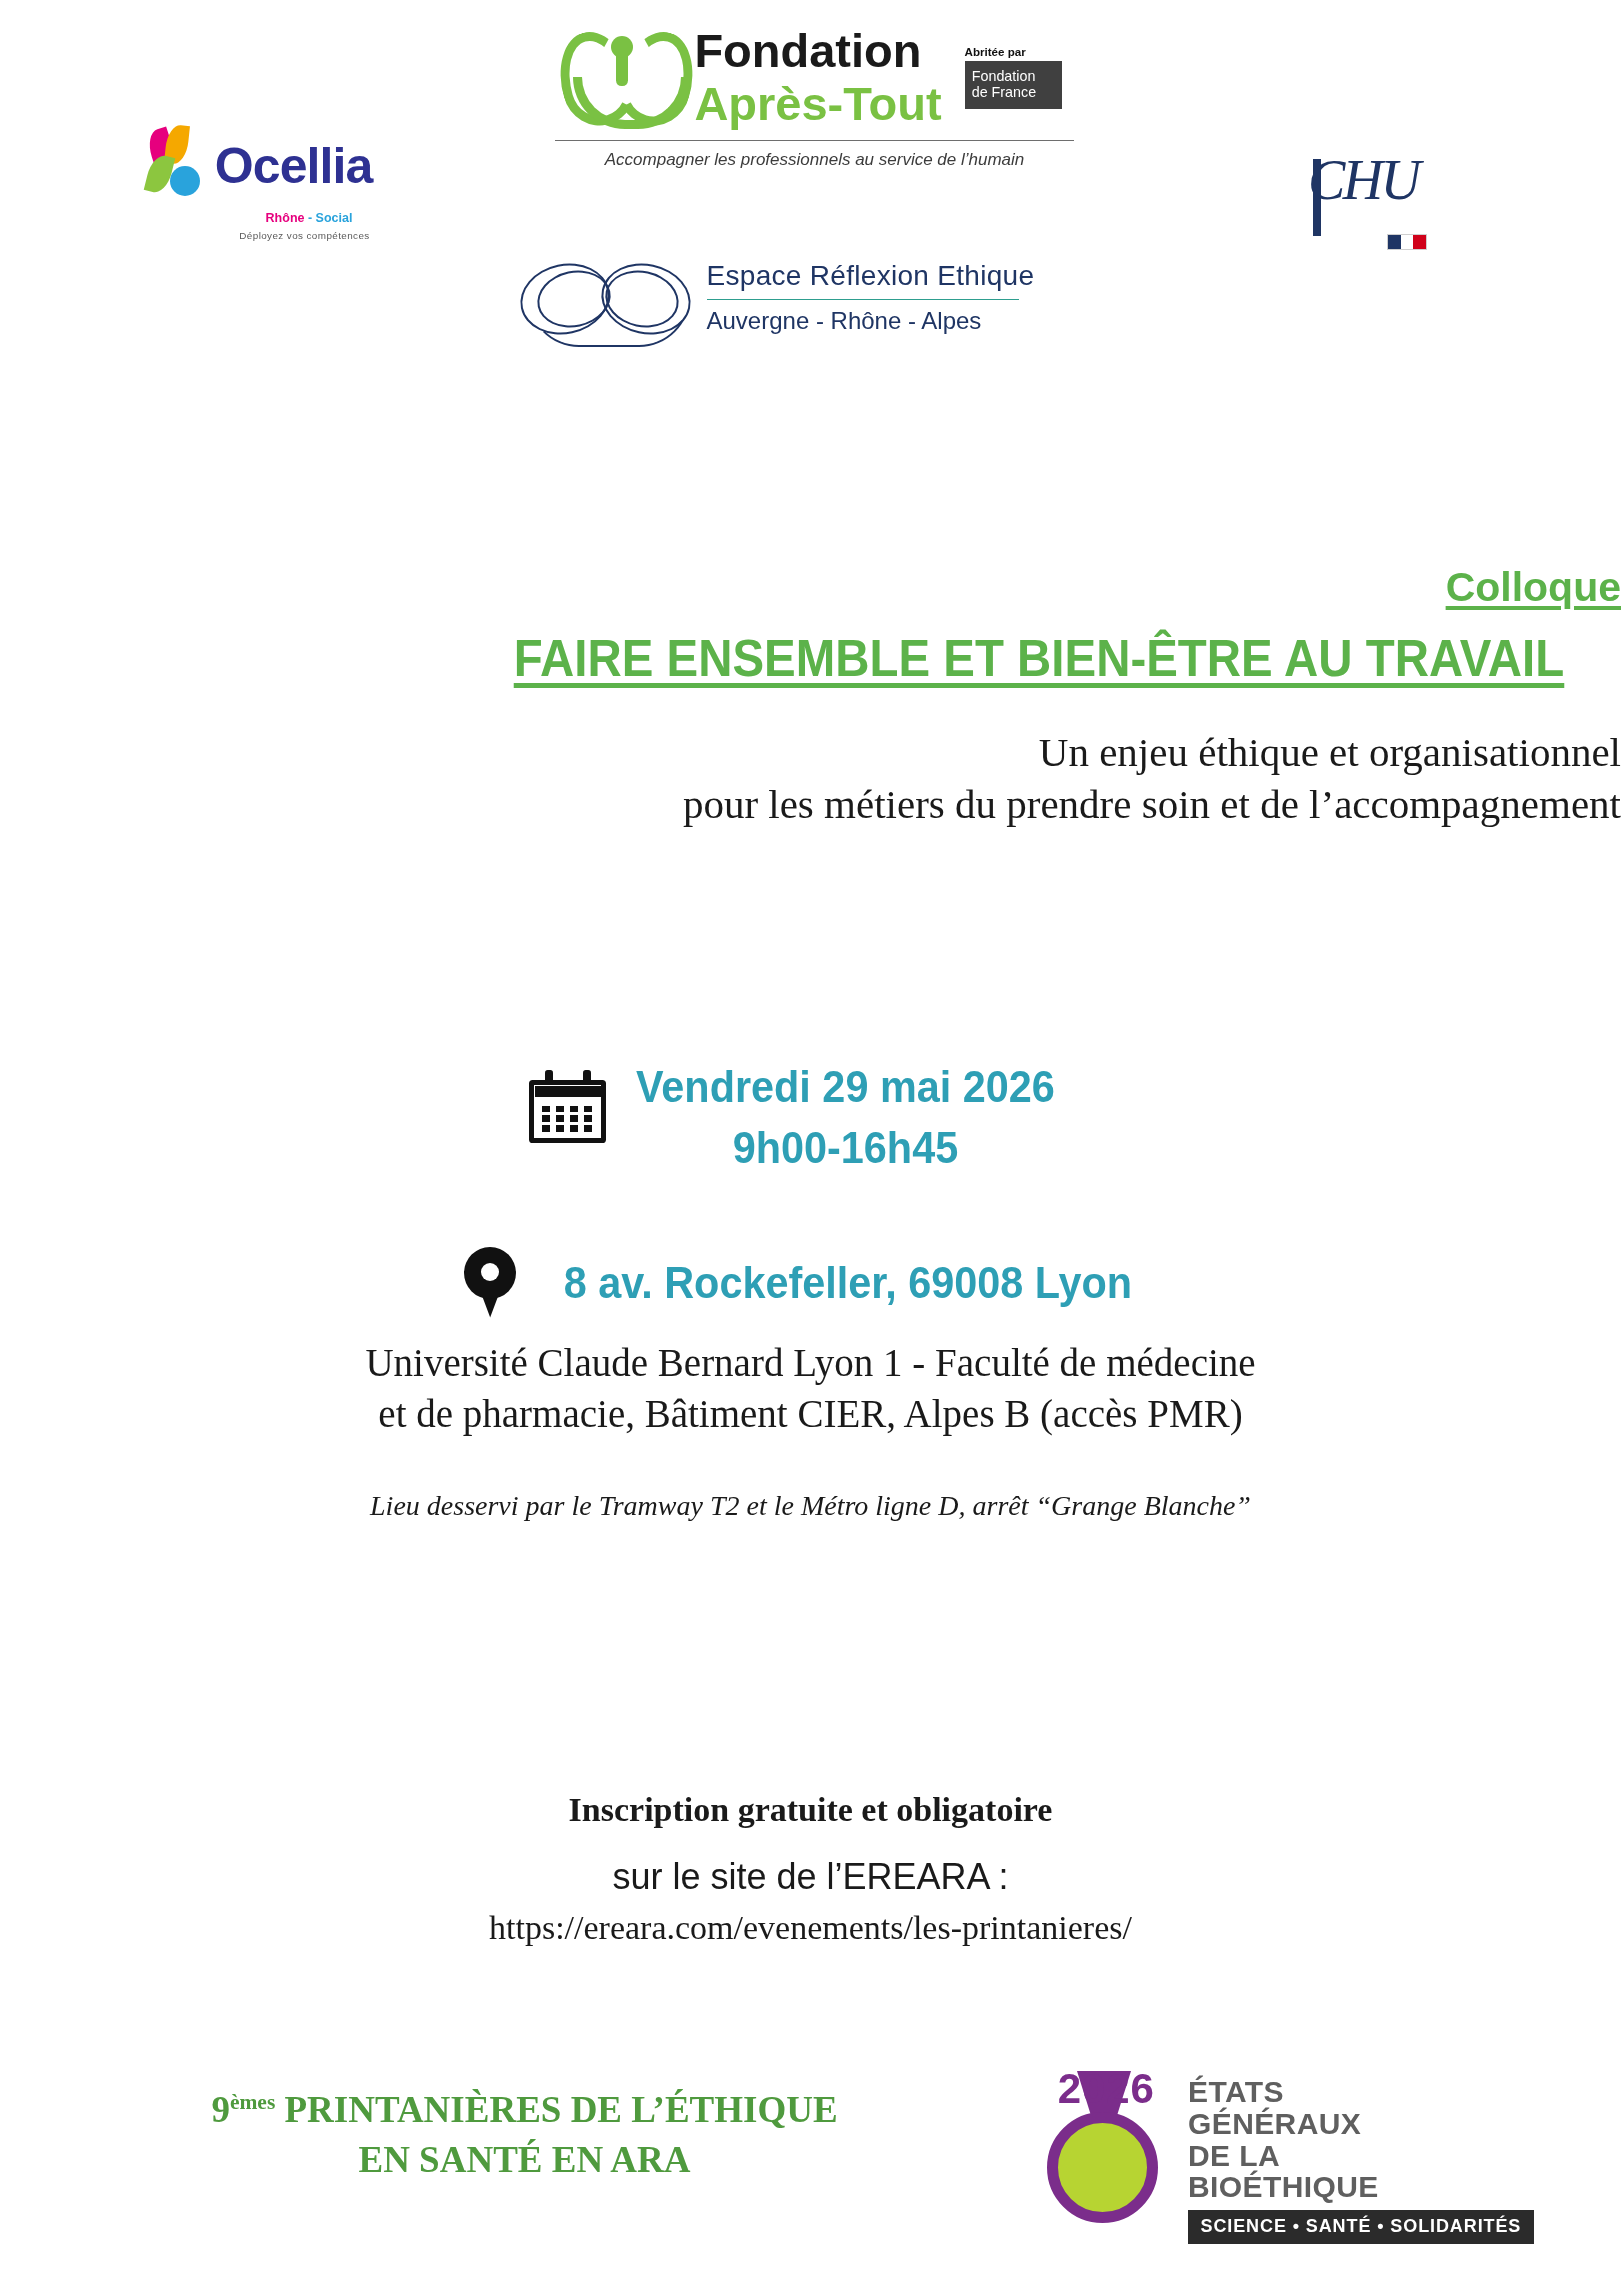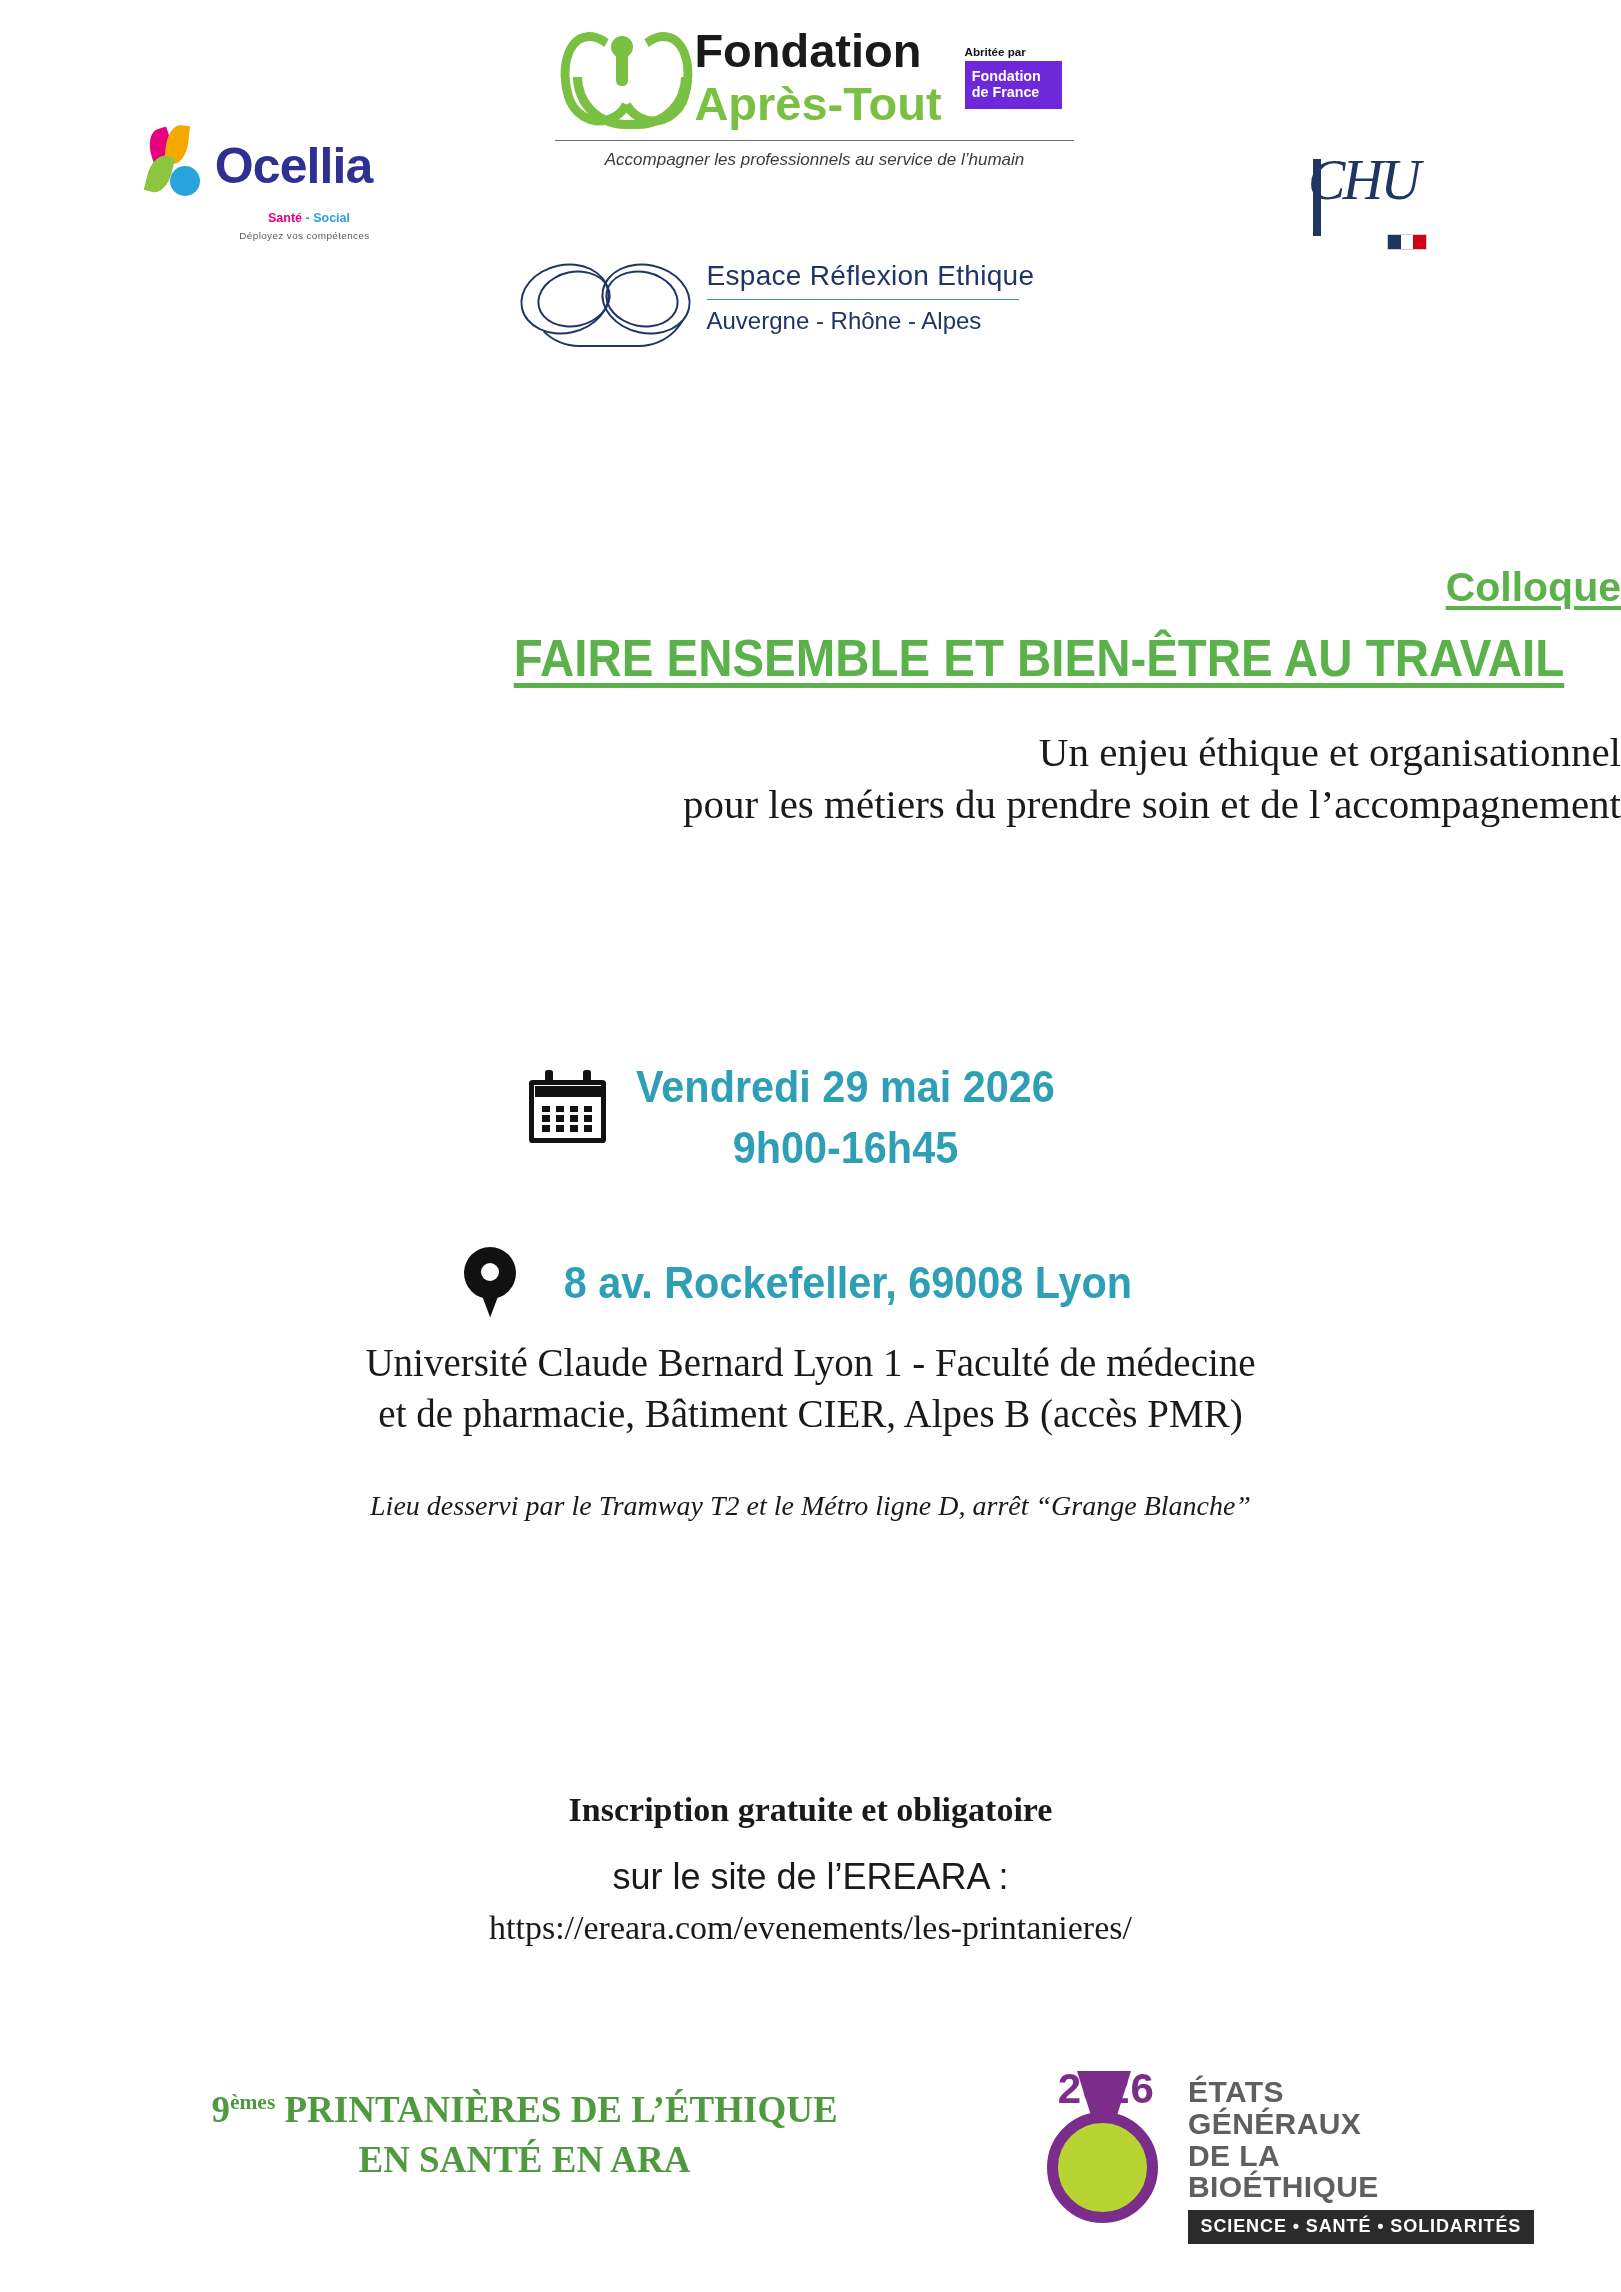--- a/index.html
+++ b/index.html
@@ -144,24 +144,24 @@
     margin-left: 23px;
     font-family: "Liberation Sans", sans-serif;
   }
   .fond-abrite .ab-top {
     font-size: 11.6px;
     font-weight: 700;
     color: #111;
     margin-bottom: 3.6px;
   }
   .fond-abrite .ab-box {
-    background: #6d28d9;
+    background: #404040;
     color: #ffffff;
     font-size: 14.3px;
-    font-weight: 700;
+    font-weight: 400;
     line-height: 1.12;
     padding: 7.2px 7.2px 9px 7.2px;
   }
   .fond-baseline {
     margin-top: 12.5px;
     border-top: 1.8px solid #6e6e6e;
     padding-top: 9px;
     font-family: "Liberation Sans", sans-serif;
     font-style: italic;
     font-size: 17px;
@@ -528,21 +528,21 @@
     <div class="ocellia-row">
       <div class="ocellia-mark">
         <span class="petal p1"></span>
         <span class="petal p2"></span>
         <span class="petal p3"></span>
         <span class="dot-blue"></span>
       </div>
       <div class="ocellia-word">Ocellia</div>
     </div>
     <div class="ocellia-sub">
-      <span class="s1">Santé</span><span class="s2"> - </span><span class="s2">Social</span>
+      <span class="s1">Rhône</span><span class="s2"> - </span><span class="s2">Social</span>
     </div>
     <div class="ocellia-tag">Déployez vos compétences</div>
   </div>
 
   <div class="fondation">
     <div class="fond-row">
       <div class="fond-mark">
         <span class="leaf-l"></span>
         <span class="leaf-r"></span>
         <span class="stem"></span>

